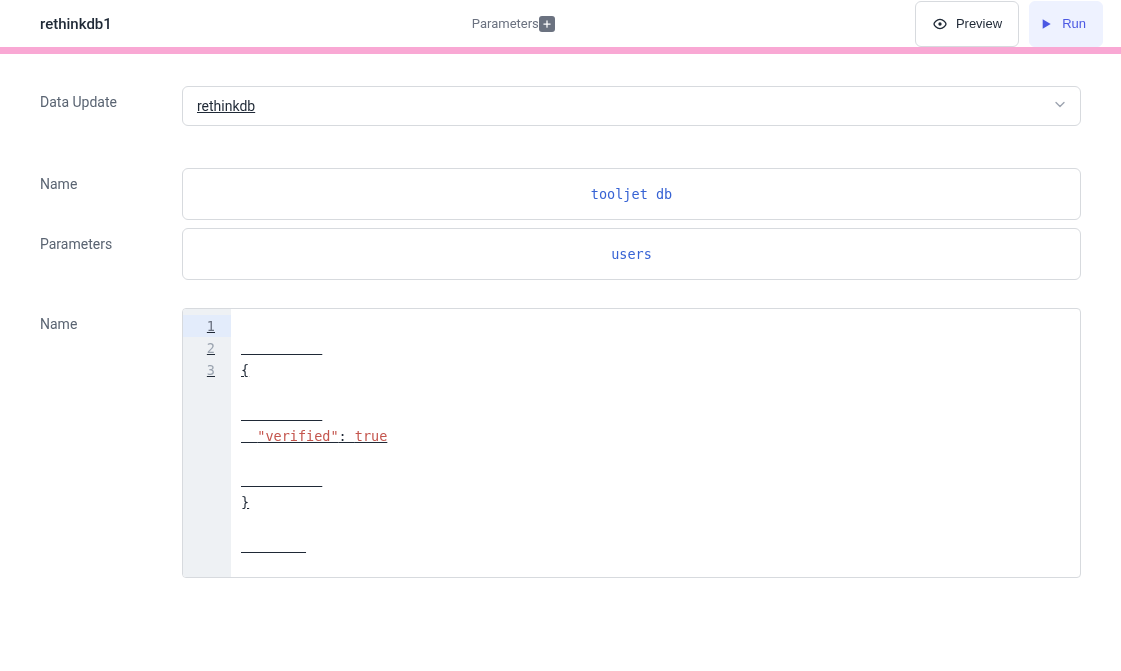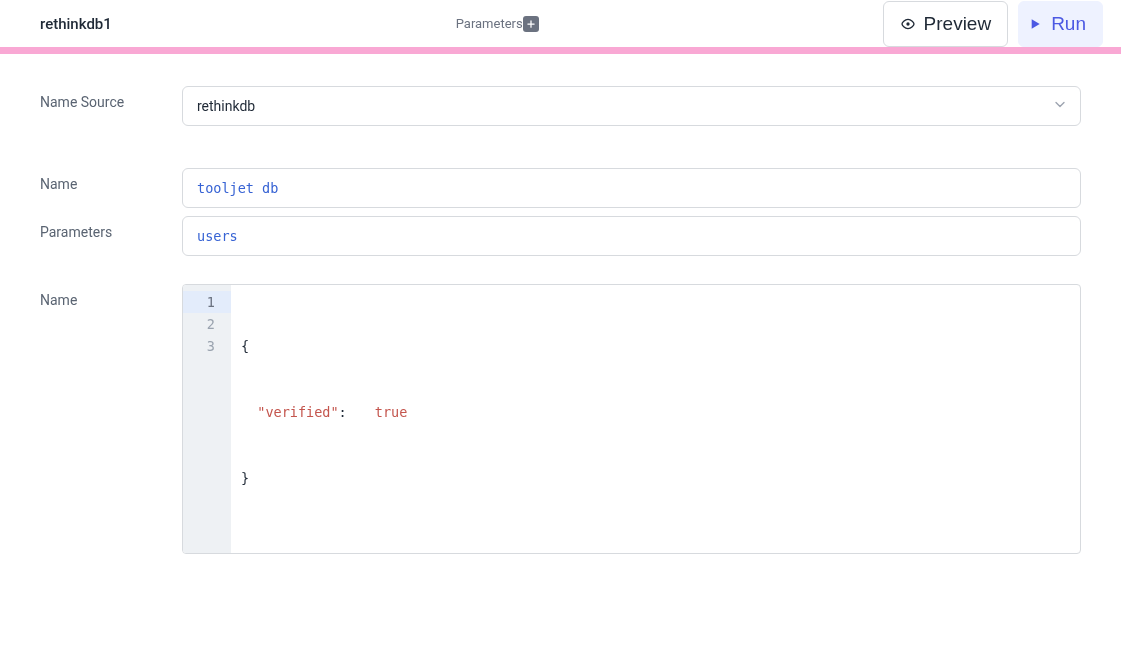--- a/index.html
+++ b/index.html
@@ -56,21 +56,21 @@
     align-items: center;
     gap: 10px;
   }
   .btn {
     display: inline-flex;
     align-items: center;
     gap: 8px;
     height: 46px;
     padding: 0 16px;
     border-radius: 6px;
-    font-size: 19px;
+    font-size: 13px;
     font-weight: 500;
     cursor: pointer;
     border: 1px solid transparent;
   }
   .btn-preview {
     background: #ffffff;
     border: 1px solid #d7dade;
     color: #1f2936;
   }
   .btn-run {
@@ -93,20 +93,21 @@
   .form-row.reduced-gap { margin-bottom: 8px; }
   .form-label {
     width: 142px;
     flex: 0 0 142px;
     font-size: 14px;
     color: #5a6472;
     padding-top: 8px;
   }
   .form-control-wrap {
     flex: 1 1 auto;
+    text-decoration: underline;
   }
 
   .select {
     position: relative;
     display: flex;
     align-items: center;
     width: 100%;
     height: 40px;
     padding: 0 40px 0 14px;
     border: 1px solid #d7dade;
@@ -121,29 +122,30 @@
     right: 12px;
     top: 50%;
     transform: translateY(-50%);
     color: #9ca3af;
     pointer-events: none;
   }
   .select .chevron svg { width: 16px; height: 16px; }
 
   .text-input {
     width: 100%;
-    height: 40px;
+    height: 52px;
     padding: 0 14px;
     border: 1px solid #d7dade;
     border-radius: 6px;
     background: #ffffff;
     font-family: ui-monospace, SFMono-Regular, "SF Mono", Menlo, Consolas, monospace;
     font-size: 13.5px;
     color: #3763d4;
     outline: none;
+    text-align: center;
   }
   .text-input::placeholder { color: #9ca3af; }
 
   
   .code-editor {
     display: flex;
     width: 100%;
     height: 270px;
     border: 1px solid #d7dade;
     border-radius: 4px;
@@ -170,21 +172,21 @@
     padding-right: 16px;
   }
   .code-body {
     flex: 1 1 auto;
     padding: 6px 10px;
     color: #1f2936;
     white-space: pre;
   }
   .code-body .line { height: 22px; }
   .tok-key { color: #c4554d; }
-  .tok-bool { color: #c4554d; margin-left: 20px; }
+  .tok-bool { color: #c4554d; }
   .tok-punc { color: #1f2936; }
 
   .first-row-extra-space { margin-bottom: 42px; }
 </style>
 </head>
 <body>
 
 <div class="header">
   <div class="header-title">rethinkdb1</div>
 
@@ -210,21 +212,21 @@
           <path d="M7 5l12 7-12 7V5z" fill="#4c59e3"></path>
         </svg>
       <span>Run</span>
     </button>
   </div>
 </div>
 
 <div class="content">
 
   <div class="form-row first-row-extra-space">
-    <div class="form-label">Name Source</div>
+    <div class="form-label">Data Update</div>
     <div class="form-control-wrap">
       <div class="select">
         <span>rethinkdb</span>
         <span class="chevron">
           <svg viewBox="0 0 24 24">
               <path d="M6 9l6 6 6-6" fill="none" stroke="#9ca3af" stroke-width="2" stroke-linecap="round" stroke-linejoin="round"></path>
             </svg>
         </span>
       </div>
     </div>

